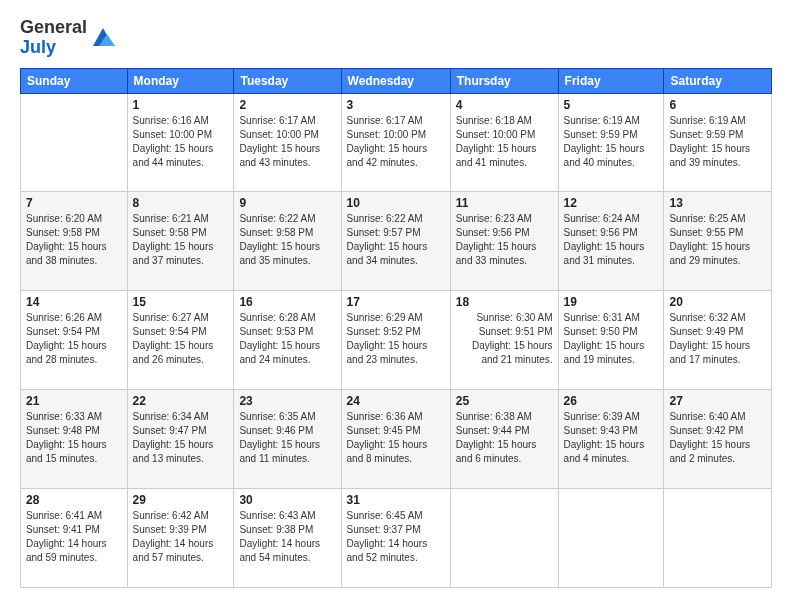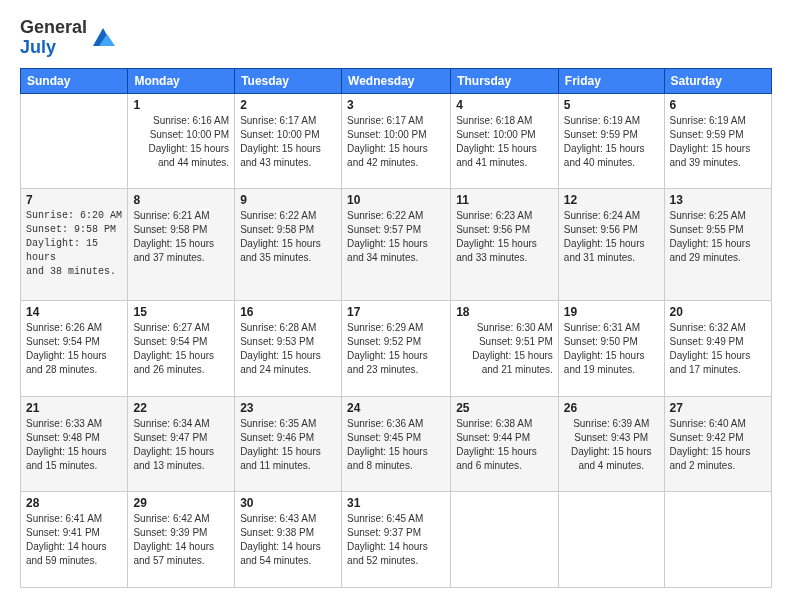--- a/index.html
+++ b/index.html
@@ -123,21 +123,21 @@
         <th>Thursday</th>
         <th>Friday</th>
         <th>Saturday</th>
       </tr>
     </thead>
     <tbody id="calendar-body">
     <tr class="row-bg-white">
           <td class="empty"></td>
           <td>
             <span class="day-number">1</span>
-            <div class="day-info" style="white-space: pre-line; text-align: right;">Sunrise: 6:16 AM
+            <div class="day-info" style="white-space: pre-line;">Sunrise: 6:16 AM
 Sunset: 10:00 PM
 Daylight: 15 hours
 and 44 minutes.</div>
           </td>
           <td>
             <span class="day-number">2</span>
             <div class="day-info" style="white-space: pre-line;">Sunrise: 6:17 AM
 Sunset: 10:00 PM
 Daylight: 15 hours
 and 43 minutes.</div>
@@ -167,21 +167,21 @@
             <span class="day-number">6</span>
             <div class="day-info" style="white-space: pre-line;">Sunrise: 6:19 AM
 Sunset: 9:59 PM
 Daylight: 15 hours
 and 39 minutes.</div>
           </td>
         </tr>
         <tr class="row-bg-light">
           <td>
             <span class="day-number">7</span>
-            <div class="day-info" style="white-space: pre-line; font-family: Liberation Mono, monospace;">Sunrise: 6:20 AM
+            <div class="day-info" style="white-space: pre-line;">Sunrise: 6:20 AM
 Sunset: 9:58 PM
 Daylight: 15 hours
 and 38 minutes.</div>
           </td>
           <td>
             <span class="day-number">8</span>
             <div class="day-info" style="white-space: pre-line;">Sunrise: 6:21 AM
 Sunset: 9:58 PM
 Daylight: 15 hours
 and 37 minutes.</div>
@@ -304,21 +304,21 @@
           </td>
           <td>
             <span class="day-number">25</span>
             <div class="day-info" style="white-space: pre-line;">Sunrise: 6:38 AM
 Sunset: 9:44 PM
 Daylight: 15 hours
 and 6 minutes.</div>
           </td>
           <td>
             <span class="day-number">26</span>
-            <div class="day-info" style="white-space: pre-line; text-align: center;">Sunrise: 6:39 AM
+            <div class="day-info" style="white-space: pre-line;">Sunrise: 6:39 AM
 Sunset: 9:43 PM
 Daylight: 15 hours
 and 4 minutes.</div>
           </td>
           <td>
             <span class="day-number">27</span>
             <div class="day-info" style="white-space: pre-line;">Sunrise: 6:40 AM
 Sunset: 9:42 PM
 Daylight: 15 hours
 and 2 minutes.</div>

